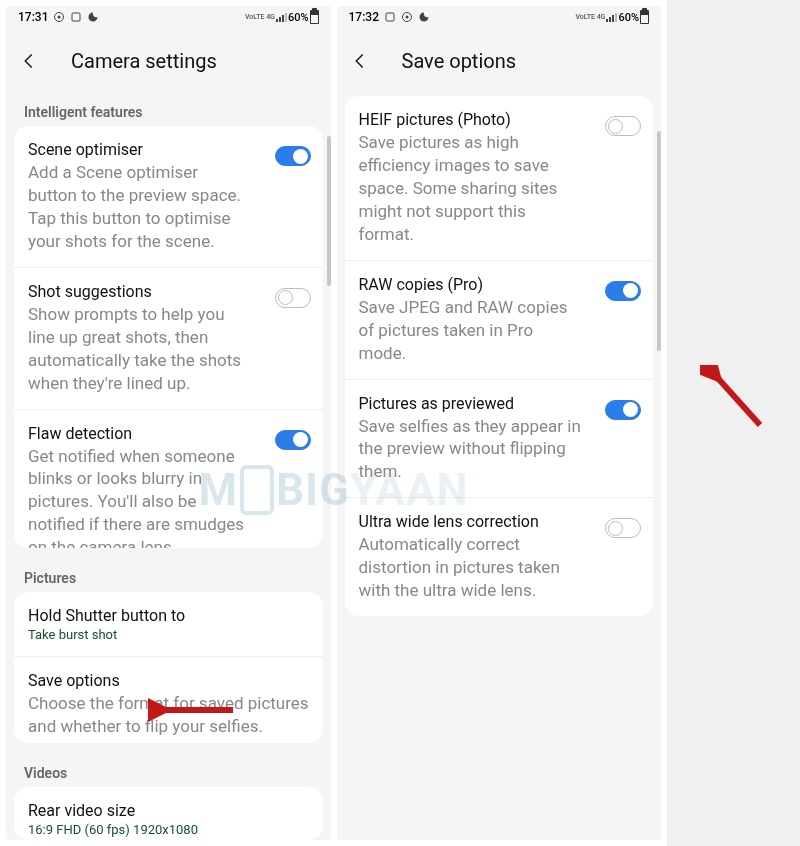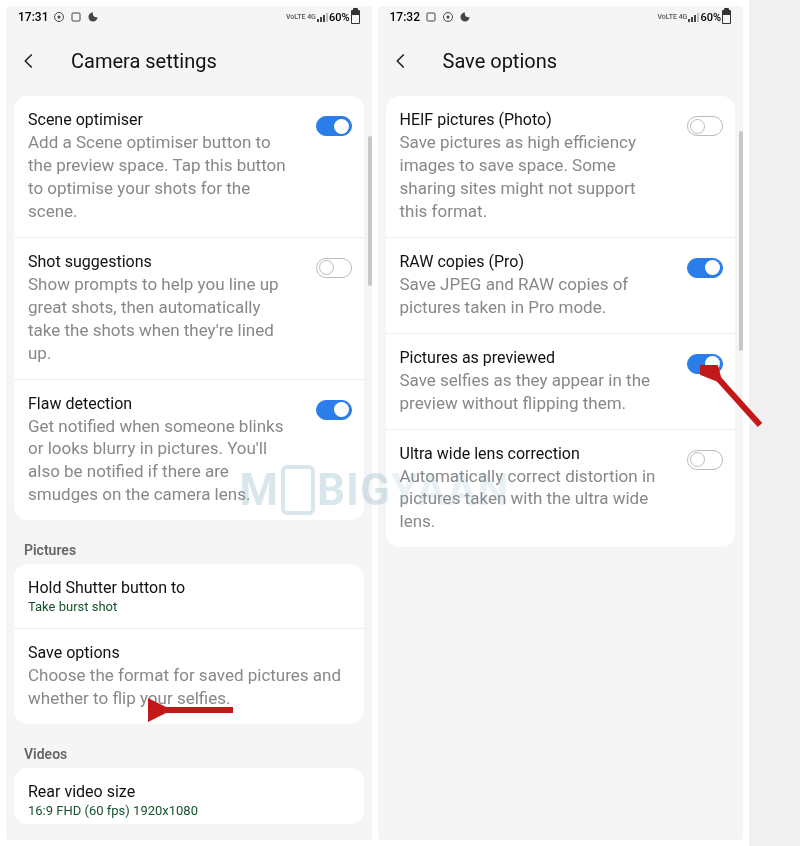--- a/index.html
+++ b/index.html
@@ -6,21 +6,21 @@
   body {
     font-family: -apple-system, BlinkMacSystemFont, "Segoe UI", Roboto, Arial, sans-serif;
     background: #f0f0f0;
     width: 800px;
     height: 846px;
     overflow: hidden;
     position: relative;
   }
   .container {
     display: flex;
-    width: 749px;
+    width: 667px;
     height: 846px;
     background: #fff;
     padding: 6px;
     gap: 6px;
     position: relative;
   }
   .phone {
     flex: 1;
     background: #f5f5f5;
     border-radius: 4px;
@@ -179,20 +179,21 @@
 
     <div class="header">
       <div class="back-btn">
         <svg width="18" height="18" viewBox="0 0 24 24">
             <path d="M15 4l-8 8 8 8" stroke="#222" stroke-width="2.2" fill="none" stroke-linecap="round" stroke-linejoin="round"></path>
           </svg>
       </div>
       <div class="header-title">Camera settings</div>
     </div>
 
+    <div class="section-label">Intelligent features</div>
     <div class="card">
       <div class="row">
         <div class="row-text">
           <div class="row-title">Scene optimiser</div>
           <div class="row-desc">Add a Scene optimiser button to the preview space. Tap this button to optimise your shots for the scene.</div>
         </div>
         <div class="toggle on"></div>
       </div>
       <div class="row">
         <div class="row-text">

